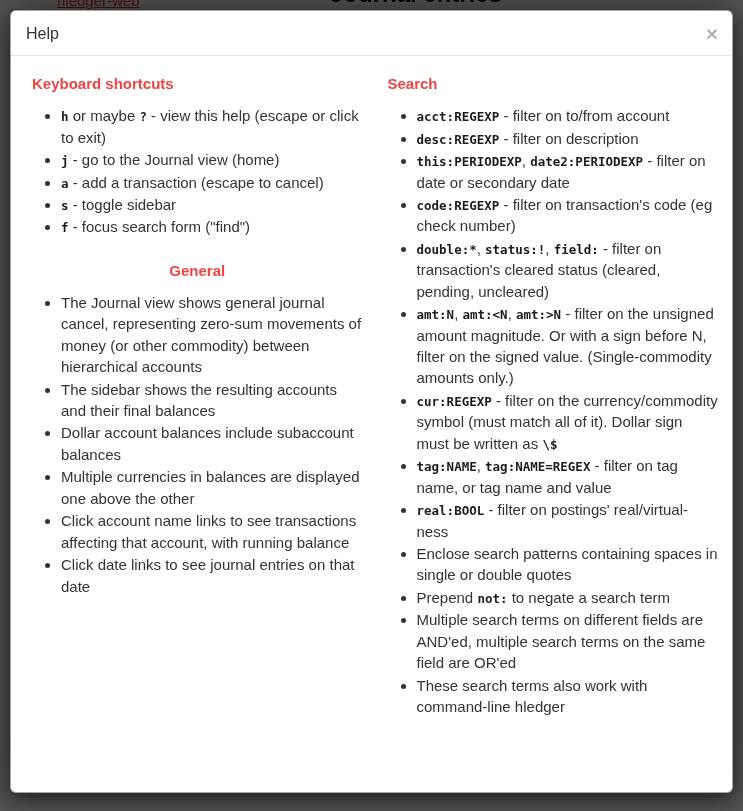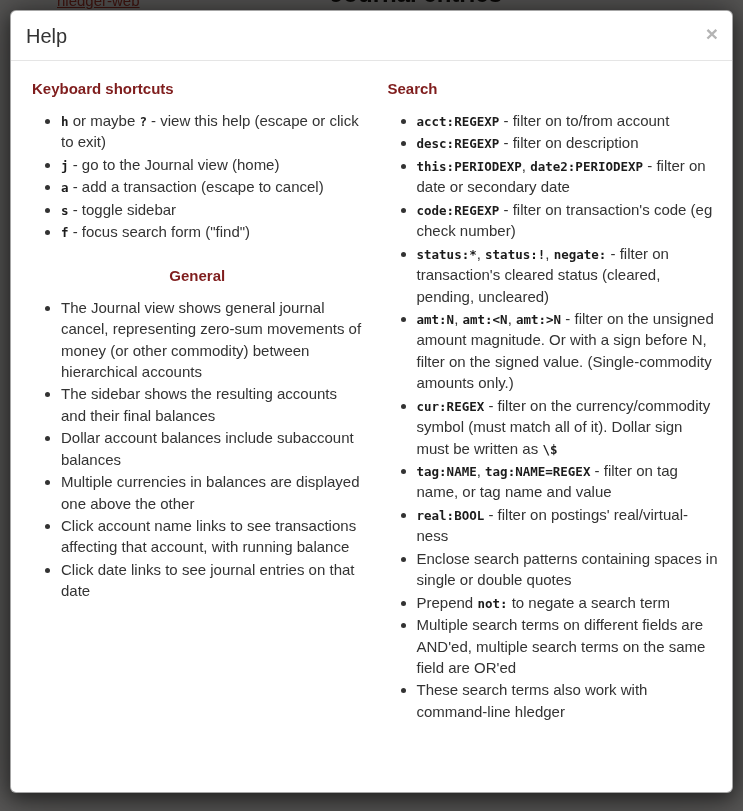--- a/index.html
+++ b/index.html
@@ -20,33 +20,33 @@
   .backdrop{position:absolute;inset:0;background:rgba(8,7,5,0.62);}
   .modal{
     position:absolute;left:10px;top:10px;width:723px;height:783px;
     box-sizing:border-box;background:#fff;border-radius:6px;
     border:1px solid rgba(0,0,0,0.35);
     box-shadow:0 0 70px 28px rgba(0,0,0,0.40), 0 5px 18px rgba(0,0,0,0.5);
   }
   .modal-header{
     position:relative;padding:13px 15px 12px;border-bottom:1px solid #e5e5e5;
   }
-  .modal-title{margin:0;font-size:20px;font-weight:500;color:#333;line-height:1.2;}
+  .modal-title{margin:0;font-size:16px;font-weight:500;color:#333;line-height:1.2;}
   .close{
     position:absolute;top:12px;right:14px;
     background:none;border:none;padding:0;cursor:pointer;
     font-size:21px;line-height:1;color:#b4b4b4;font-weight:bold;
     font-family:"Liberation Sans", sans-serif;
   }
   .modal-body{
     display:flex;gap:25px;padding:19px 14px 10px 21px;box-sizing:border-box;
   }
   .col{flex:1;min-width:0;}
   .section-heading{
-    margin:0 0 13px 0;font-size:15px;font-weight:bold;color:#7f1d1d;
+    margin:0 0 13px 0;font-size:15px;font-weight:bold;color:#ef4444;
   }
   .section-heading + ul{margin-top:0;}
   ul[data-name="help-list"]{
     margin:0 0 9px 0;padding:0 0 0 29px;list-style:disc;
   }
   ul[data-name="help-list"] + .section-heading{margin-top:24px;text-align:center;}
   li[data-name="help-item"]{
     font-size:15px;line-height:1.43;color:#333;margin:0 0 1px 0;
   }
   code[data-name="code-term"]{
@@ -90,23 +90,23 @@
           <li data-name="help-item">Click date links to see journal entries on that date</li>
         </ul>
       </div>
     <div class="col" data-name="right-column">
         <h4 class="section-heading" data-name="section-heading">Search</h4>
         <ul data-name="help-list">
           <li data-name="help-item"><code data-name="code-term">acct:REGEXP</code> - filter on to/from account</li>
           <li data-name="help-item"><code data-name="code-term">desc:REGEXP</code> - filter on description</li>
           <li data-name="help-item"><code data-name="code-term">this:PERIODEXP</code>, <code data-name="code-term">date2:PERIODEXP</code> - filter on date or secondary date</li>
           <li data-name="help-item"><code data-name="code-term">code:REGEXP</code> - filter on transaction's code (eg check number)</li>
-          <li data-name="help-item"><code data-name="code-term">status:*</code>, <code data-name="code-term">status:!</code>, <code data-name="code-term">negate:</code> - filter on transaction's cleared status (cleared, pending, uncleared)</li>
+          <li data-name="help-item"><code data-name="code-term">double:*</code>, <code data-name="code-term">status:!</code>, <code data-name="code-term">field:</code> - filter on transaction's cleared status (cleared, pending, uncleared)</li>
           <li data-name="help-item"><code data-name="code-term">amt:N</code>, <code data-name="code-term">amt:&lt;N</code>, <code data-name="code-term">amt:&gt;N</code> - filter on the unsigned amount magnitude. Or with a sign before N, filter on the signed value. (Single-commodity amounts only.)</li>
-          <li data-name="help-item"><code data-name="code-term">cur:REGEX</code> - filter on the currency/commodity symbol (must match all of it). Dollar sign must be written as <code data-name="code-term">\$</code></li>
+          <li data-name="help-item"><code data-name="code-term">cur:REGEXP</code> - filter on the currency/commodity symbol (must match all of it). Dollar sign must be written as <code data-name="code-term">\$</code></li>
           <li data-name="help-item"><code data-name="code-term">tag:NAME</code>, <code data-name="code-term">tag:NAME=REGEX</code> - filter on tag name, or tag name and value</li>
           <li data-name="help-item"><code data-name="code-term">real:BOOL</code> - filter on postings' real/virtual-ness</li>
           <li data-name="help-item">Enclose search patterns containing spaces in single or double quotes</li>
           <li data-name="help-item">Prepend <code data-name="code-term">not:</code> to negate a search term</li>
           <li data-name="help-item">Multiple search terms on different fields are AND'ed, multiple search terms on the same field are OR'ed</li>
           <li data-name="help-item">These search terms also work with command-line hledger</li>
         </ul>
       </div>
   </div>
 </div>

